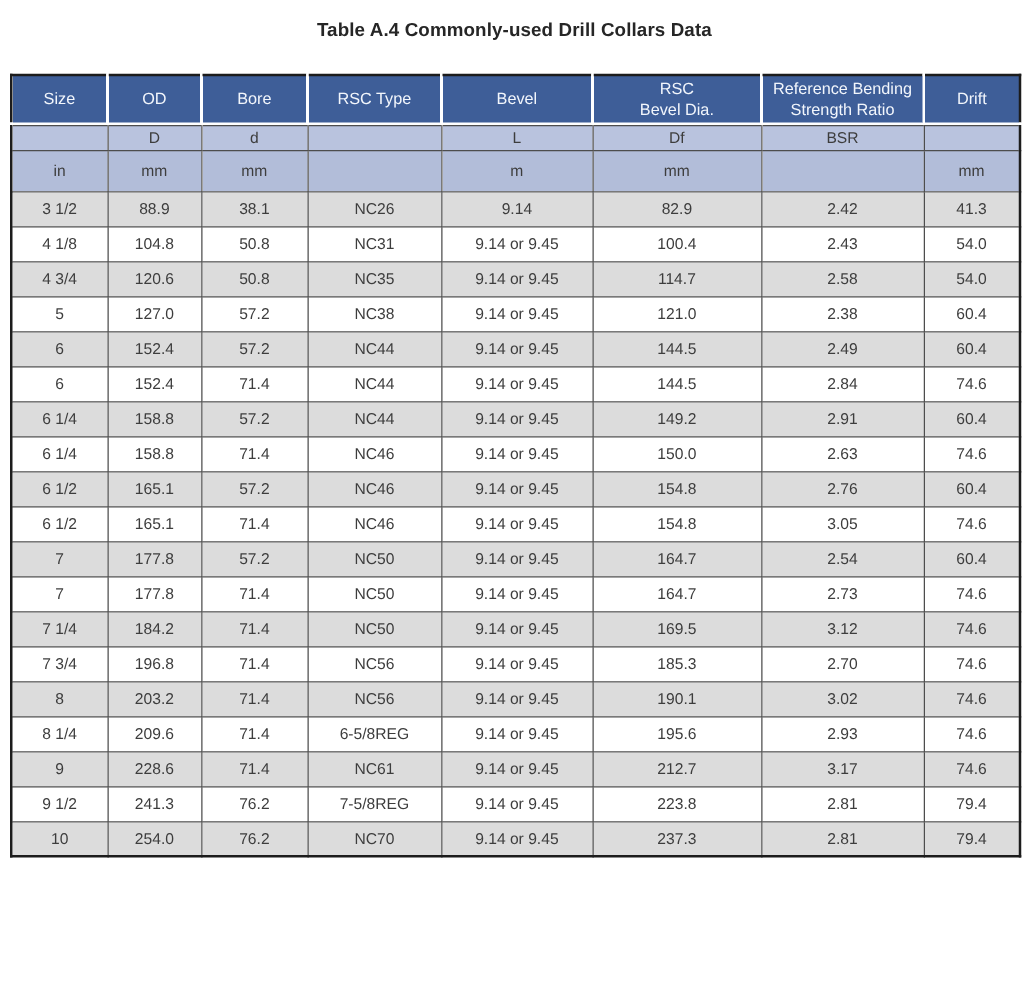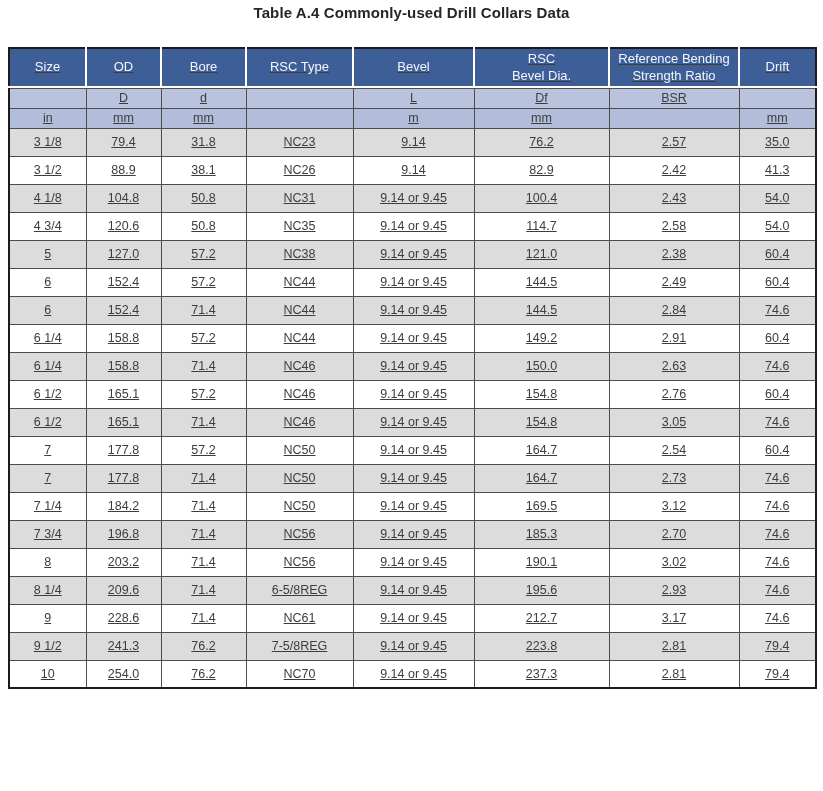--- a/index.html
+++ b/index.html
@@ -21,35 +21,34 @@
     width: 823px;
   }
   .page {
     width: 823px;
     height: 791px;
     font-family: "Liberation Sans", sans-serif;
     color: var(--body-text);
   }
   .title {
     margin: 0;
-    padding-top: 4px;
+    padding-top: 16px;
     text-align: center;
     font-size: 15px;
     font-weight: bold;
     color: #262626;
     letter-spacing: 0.1px;
   }
   table.data-table {
     margin: 26px 0 0 8px;
     border-collapse: collapse;
     table-layout: fixed;
     width: 807px;
     border: 2px solid var(--outer-border);
     font-size: 12.5px;
-    text-decoration: underline;
   }
   th, td {
     border: 1px solid var(--grid-line);
     text-align: center;
     vertical-align: middle;
     padding: 0 2px;
     overflow: hidden;
   }
   thead tr.main th {
     background: var(--header-bg);
@@ -65,21 +64,21 @@
   }
   thead tr.main th:first-child { border-left: 0; }
   thead tr.main th:last-child { border-right: 0; }
   thead tr.sub td {
     background: var(--subheader-bg);
     height: 21px;
     box-shadow: inset 0 1px 0 var(--grid-line);
   }
   thead tr.unit td {
     background: var(--unit-bg);
-    height: 20px;
+    height: 33px;
   }
   tbody td { height: 28px; background: var(--row-bg); }
   tbody tr:nth-child(odd) td { background: var(--row-alt-bg); }
 </style>
 </head>
 <body>
 
 <div class="page">
   <h1 class="title">Table A.4 Commonly-used Drill Collars Data</h1>
 
@@ -123,30 +122,20 @@
         <td>mm</td>
         <td></td>
         <td>m</td>
         <td>mm</td>
         <td></td>
         <td>mm</td>
       </tr>
     </thead>
     <tbody>
         <tr>
-          <td>3 1/8</td>
-          <td>79.4</td>
-          <td>31.8</td>
-          <td>NC23</td>
-          <td>9.14</td>
-          <td>76.2</td>
-          <td>2.57</td>
-          <td>35.0</td>
-        </tr>
-        <tr>
           <td>3 1/2</td>
           <td>88.9</td>
           <td>38.1</td>
           <td>NC26</td>
           <td>9.14</td>
           <td>82.9</td>
           <td>2.42</td>
           <td>41.3</td>
         </tr>
         <tr>

